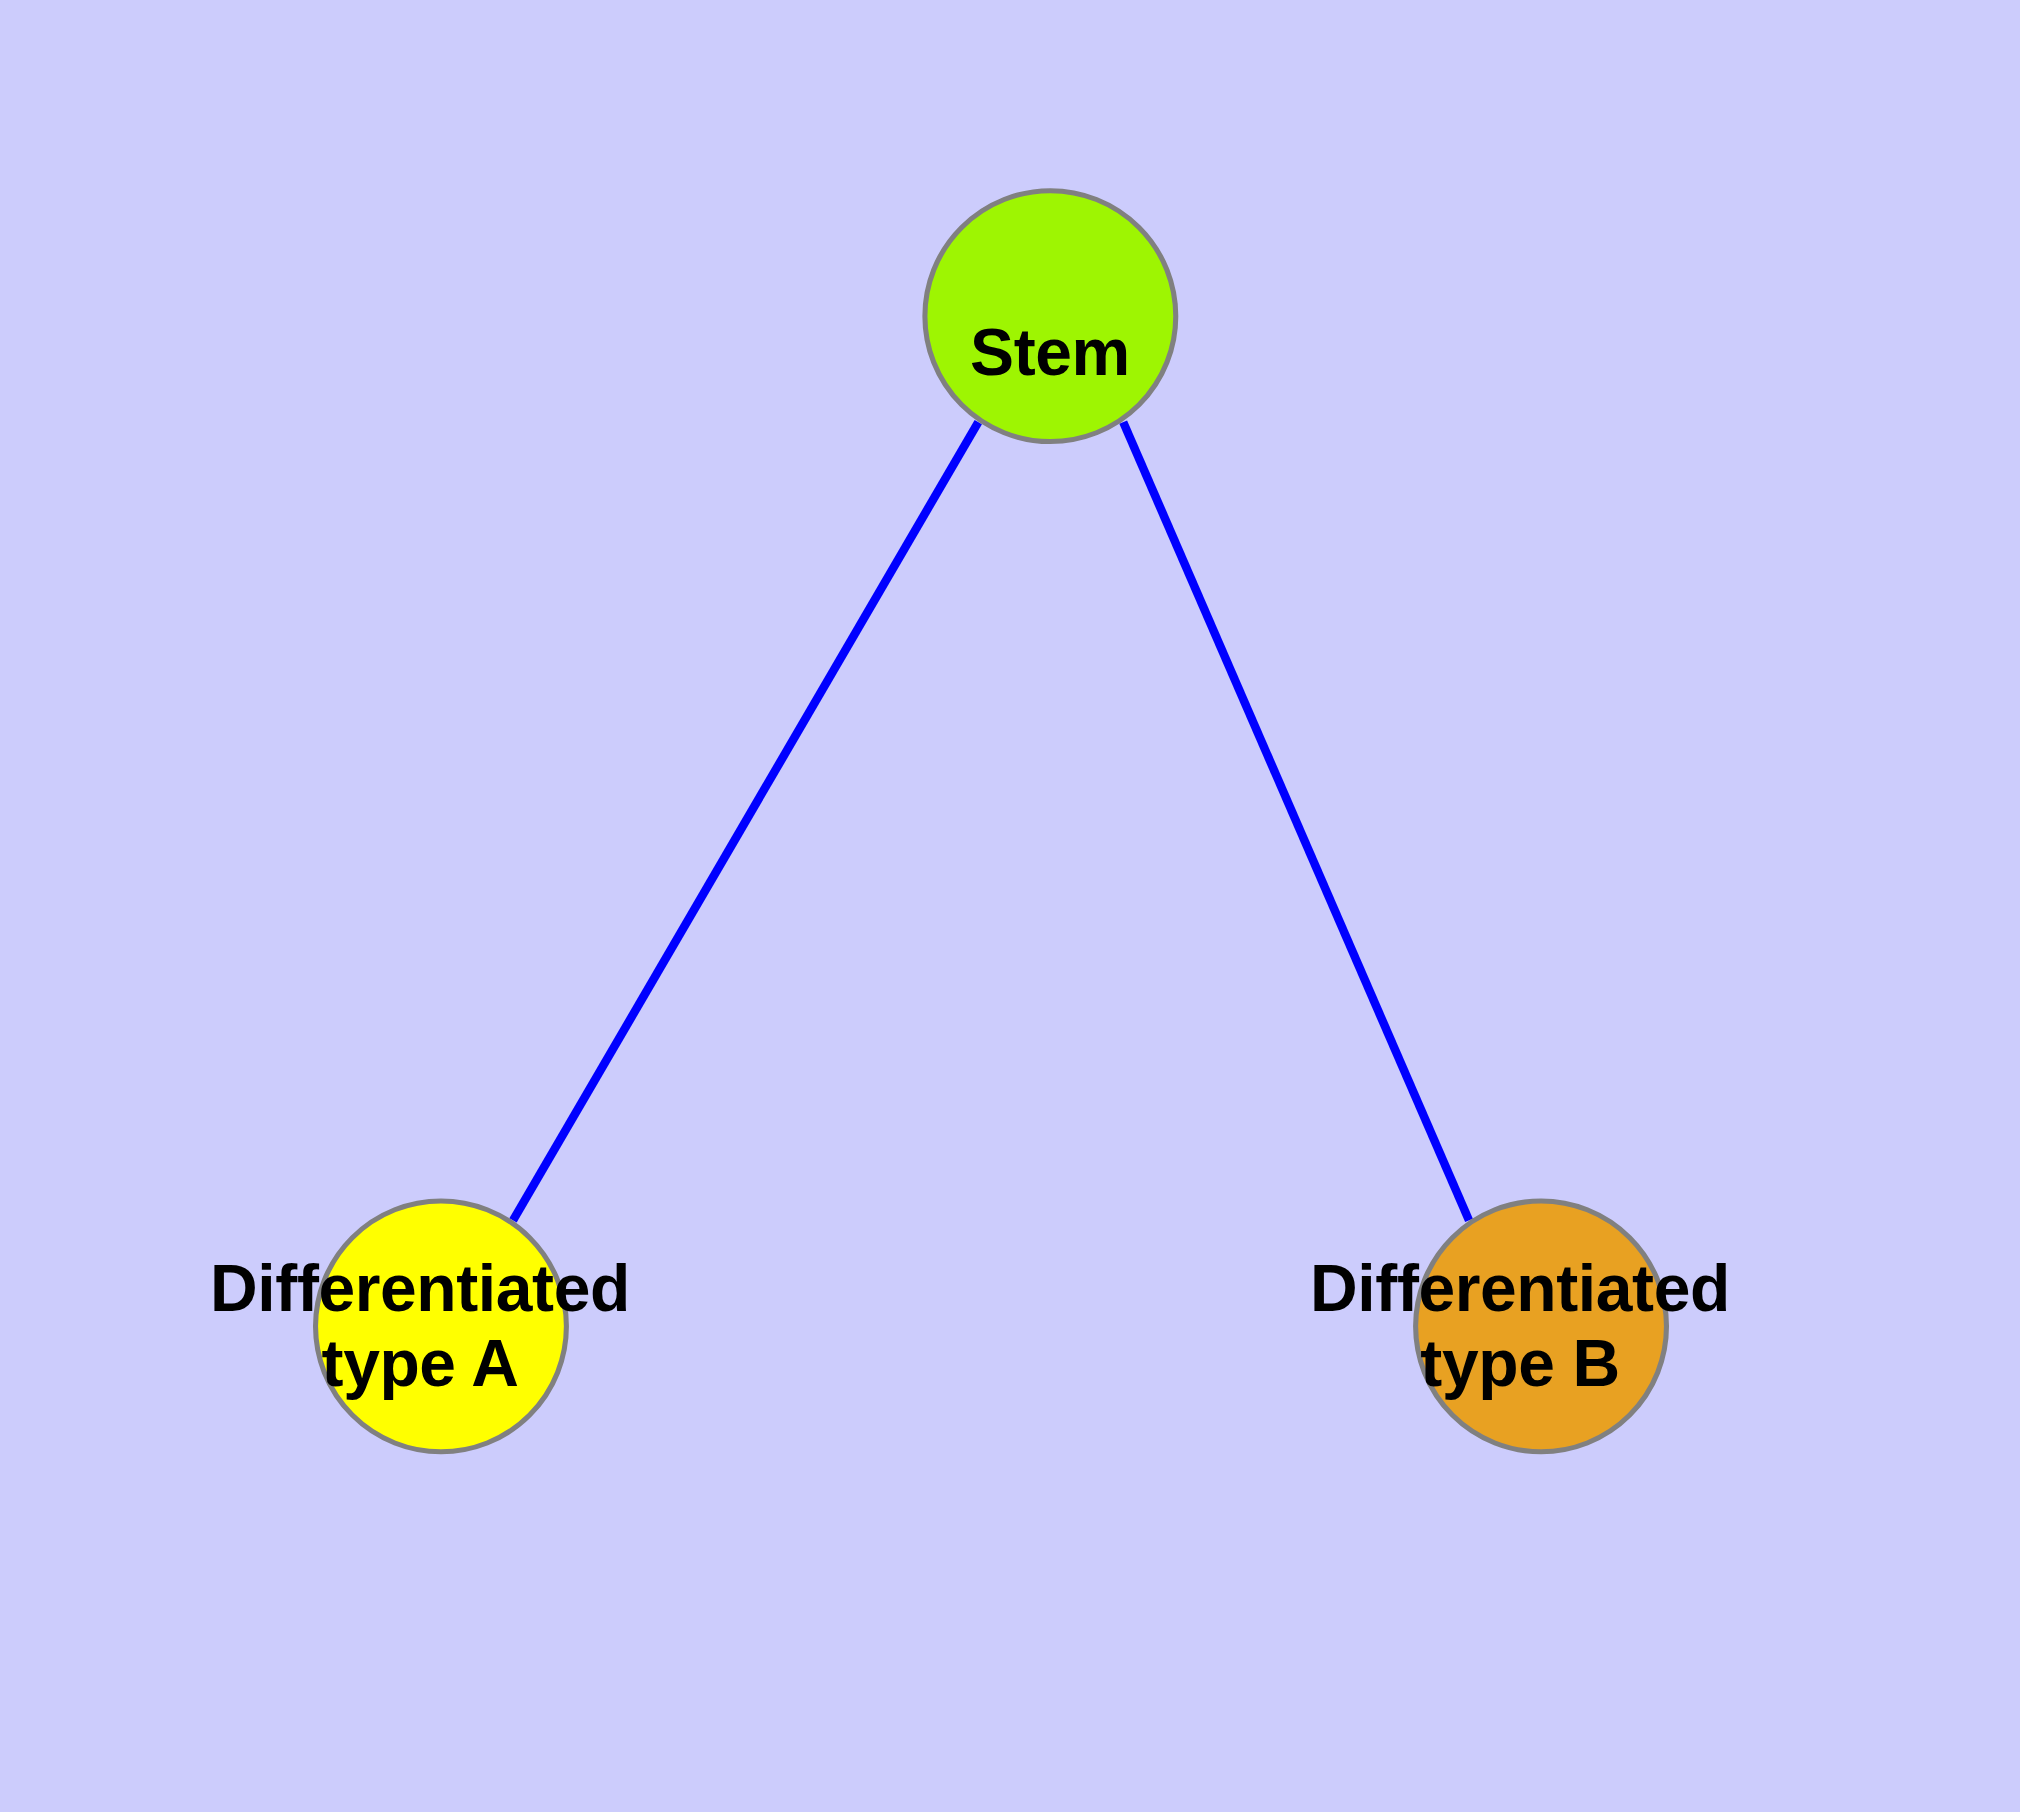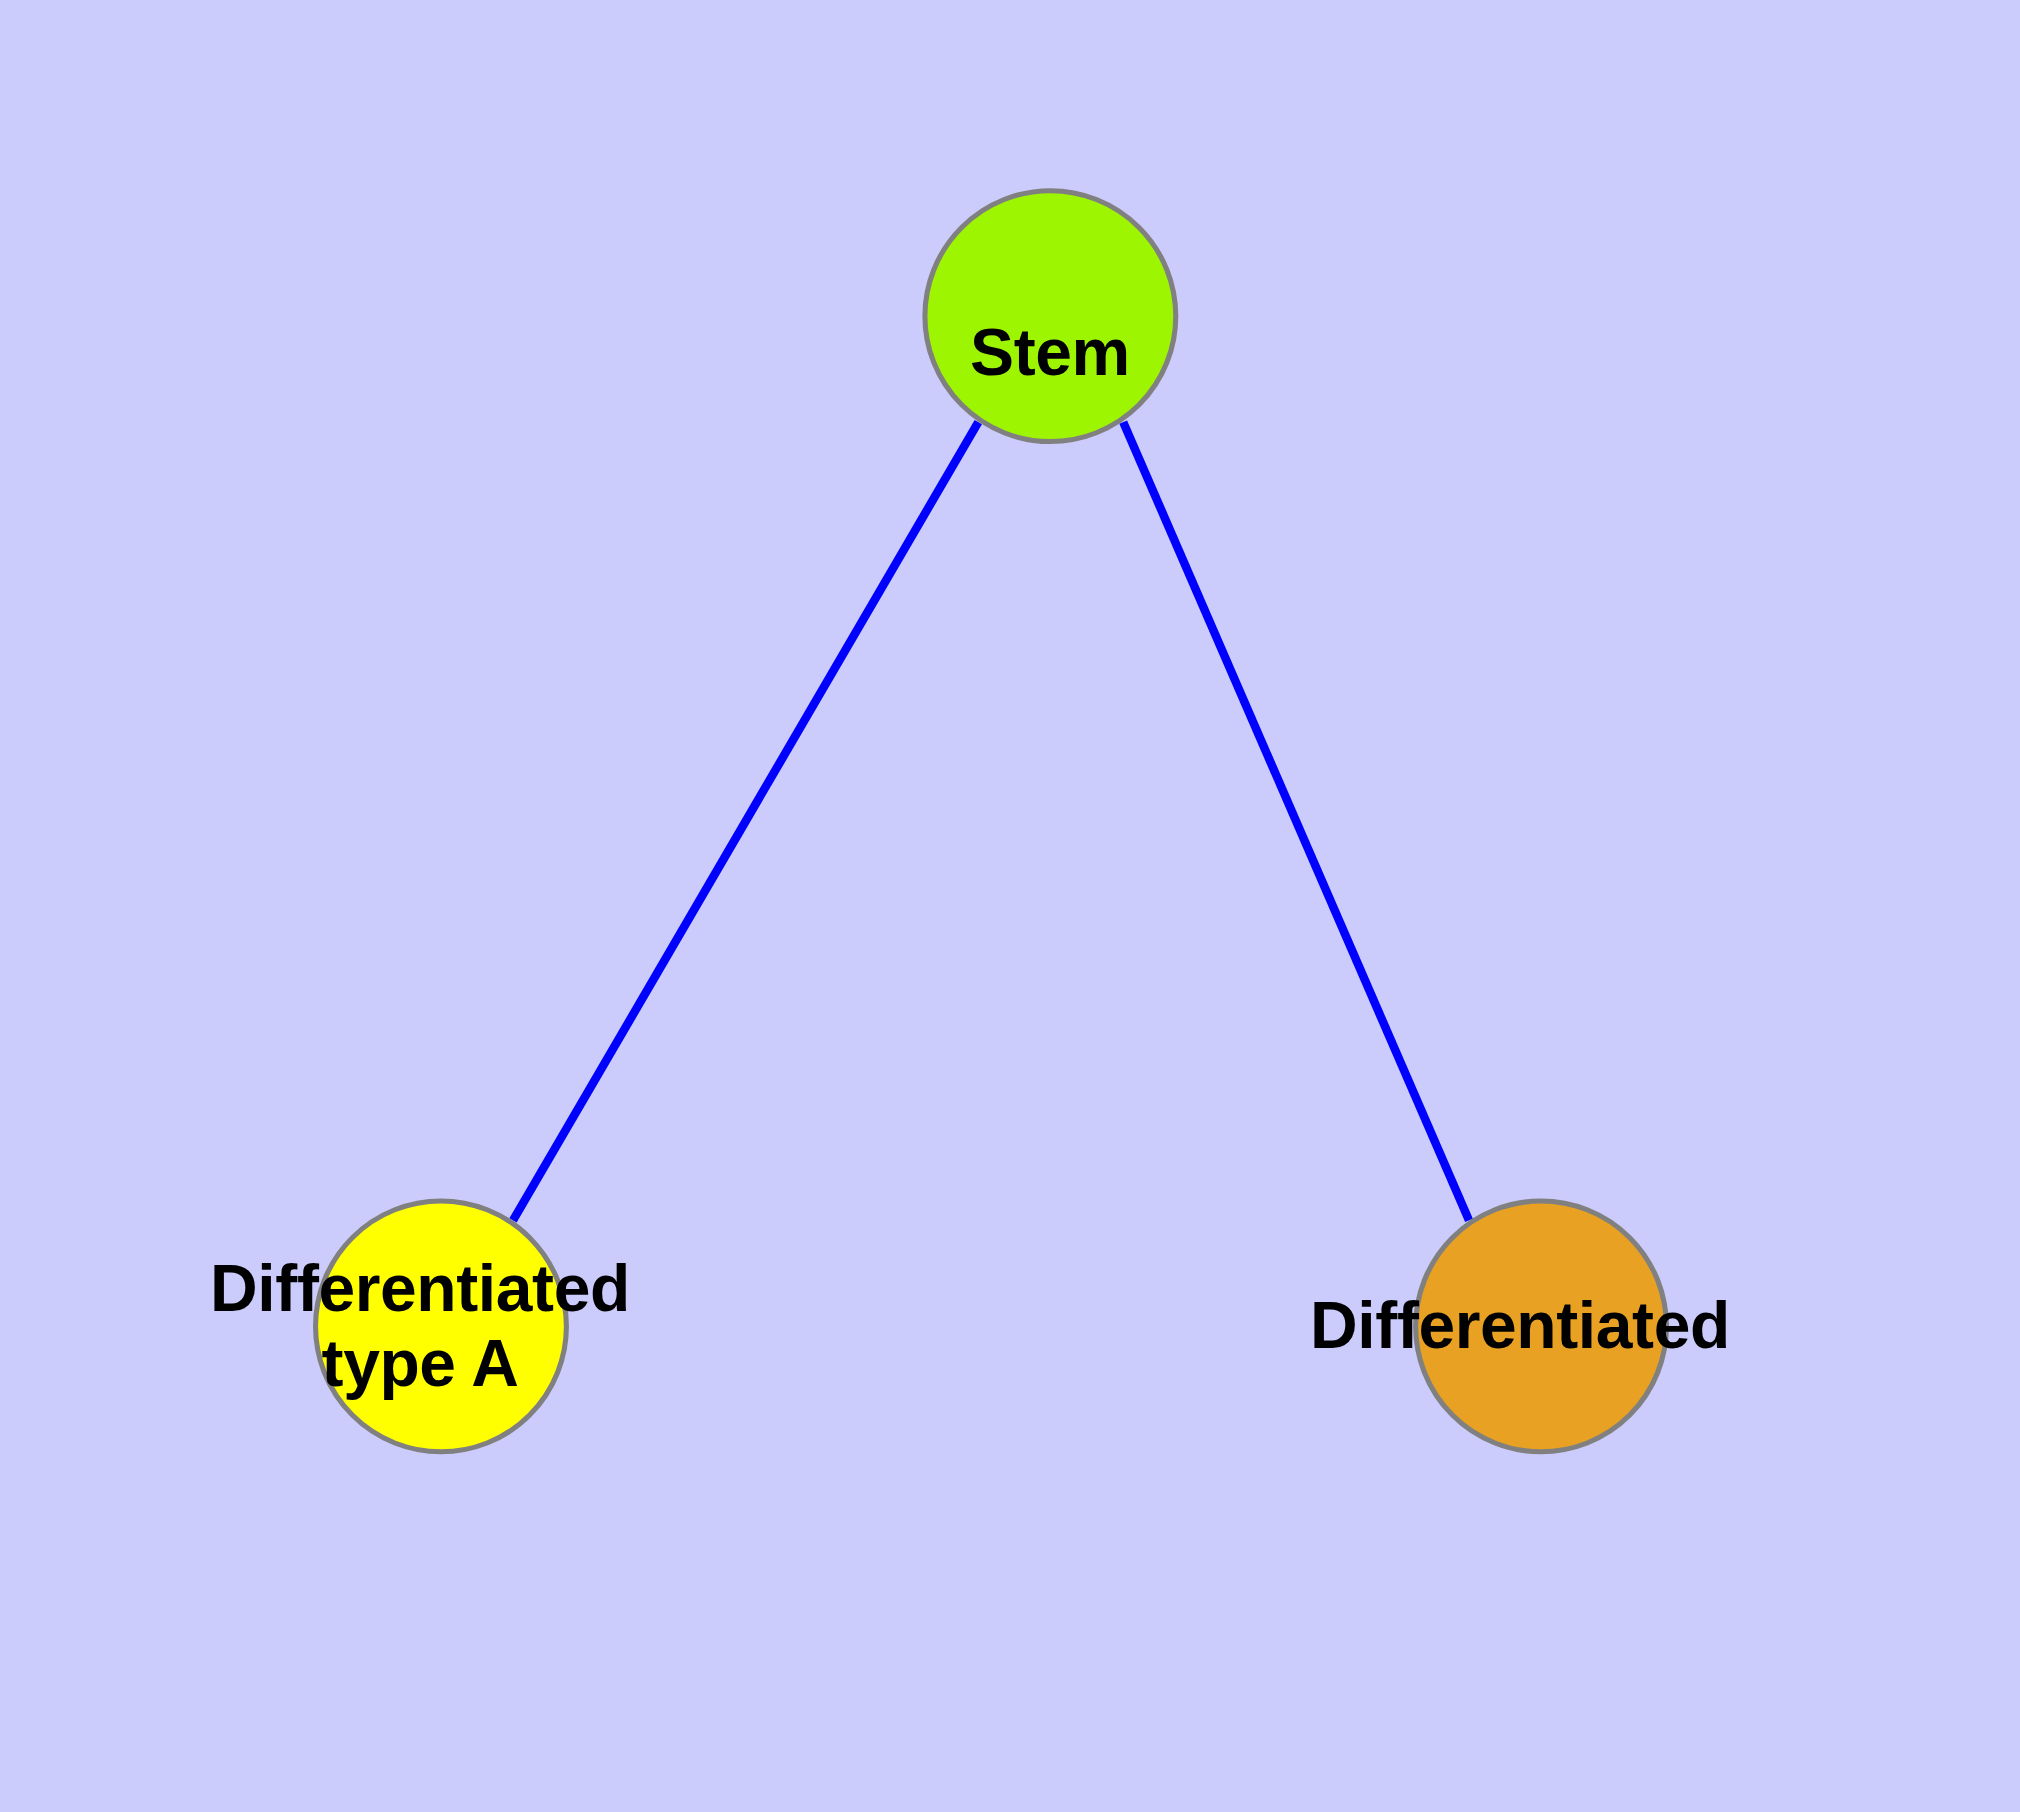--- a/index.html
+++ b/index.html
@@ -73,16 +73,16 @@
       <circle cx="1239" cy="373" r="148" fill="#9ef502" stroke="#808080" stroke-width="6"></circle>
       <circle cx="520" cy="1565" r="148" fill="#ffff00" stroke="#808080" stroke-width="6"></circle>
       <circle cx="1818" cy="1565" r="148" fill="#e8a122" stroke="#808080" stroke-width="6"></circle>
     </g>
   </svg>
 
   <div class="node-label label-stem" style="left: 1050px; top: 316px; color: rgb(0, 0, 0); margin-top: 37px;">Stem</div>
 
   <div class="node-label label-typea" style="left: 420px; top: 1326px; color: rgb(0, 0, 0);"><span>Differentiated</span><br><span>type A</span></div>
 
-  <div class="node-label label-typeb" style="left: 1520px; top: 1326px; color: rgb(0, 0, 0);"><span>Differentiated</span><br></div>
+  <div class="node-label label-typeb" style="left: 1520px; top: 1326px; color: rgb(0, 0, 0);"><span>Differentiated</span><br><span>type B</span></div>
 
 </div>
 
 
 </body></html>

